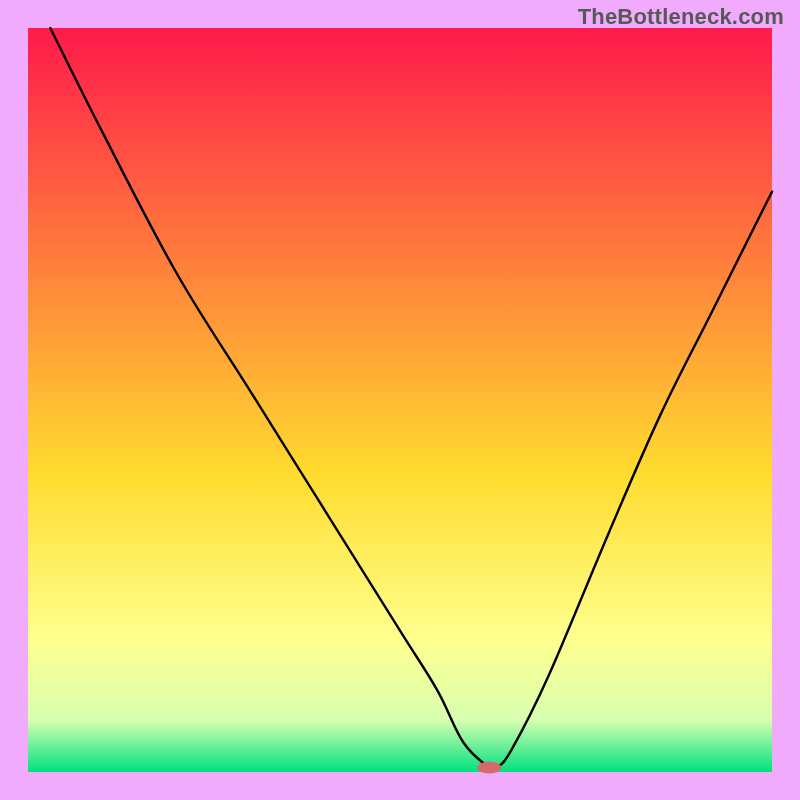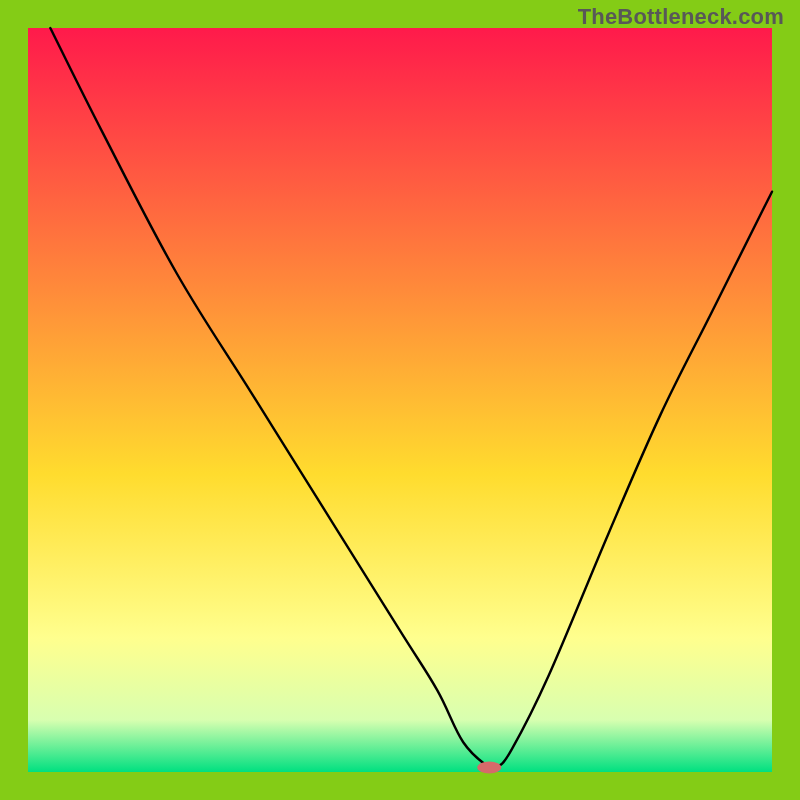--- a/index.html
+++ b/index.html
@@ -7,21 +7,21 @@
     padding: 0;
     width: 800px;
     height: 800px;
     overflow: hidden;
     background: #000;
   }
   .container {
     position: relative;
     width: 800px;
     height: 800px;
-    background: #84cc16;
+    background: #f0abfc;
   }
   .watermark {
     position: absolute;
     top: 4px;
     right: 16px;
     font-family: Arial, Helvetica, sans-serif;
     font-size: 22px;
     font-weight: bold;
     color: #585858;
     letter-spacing: 0.2px;

